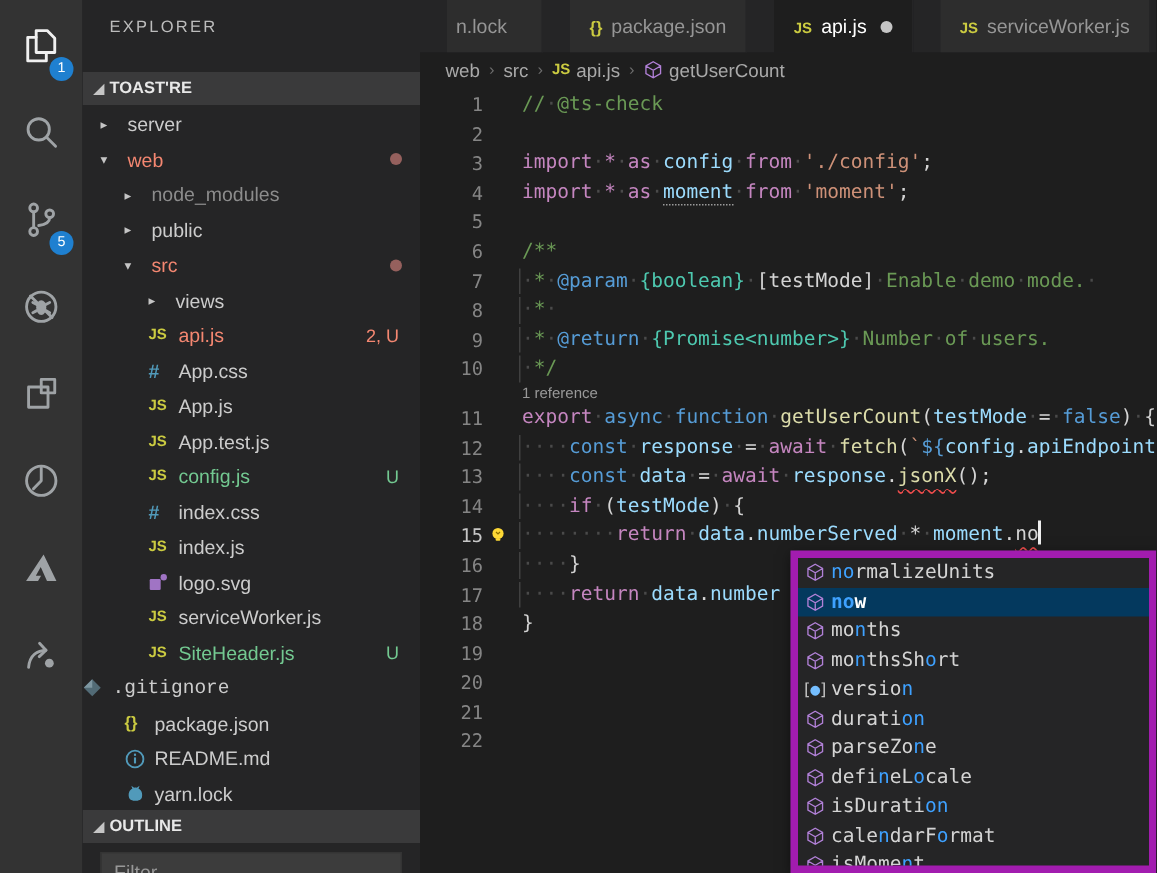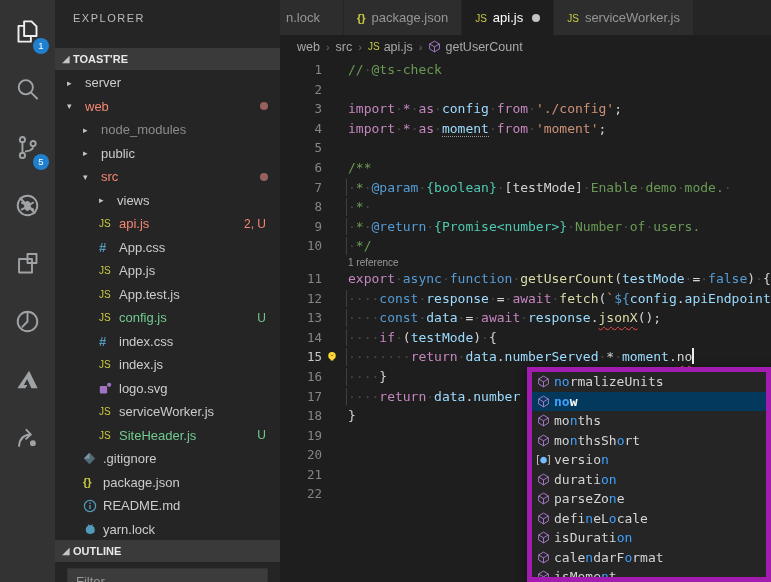--- a/index.html
+++ b/index.html
@@ -44,27 +44,27 @@
   .filter-input { display:block; width:201px; margin:6px auto 0; height:26px;
                   background:#3c3c3c; border:1px solid #343434; color:#cccccc;
                   font-size:13px; padding:0 8px; outline:none; }
   .filter-input::placeholder { color:#989898; }
 
   
   .editor-group { flex:1; position:relative; background:#1e1e1e; overflow:hidden; }
   .tabbar { height:35px; background:#252526; display:flex; overflow:hidden; }
   .tab { display:flex; align-items:center; padding:0 13px; font-size:13px;
          color:#969696; background:#2d2d2d; border-right:1px solid #252526;
-         cursor:pointer; white-space:nowrap; }
+         cursor:pointer; white-space:nowrap;margin-left:18px; }
   .tab.active { background:#1e1e1e; color:#ffffff; }
   .tab.partial { width:64px; padding:0 6px; overflow:hidden; }
   .tab .ficon { margin-right:6px; }
   .dirty-dot { width:8px; height:8px; border-radius:50%; background:#c5c5c5; margin-left:9px; }
 
-  .ficon-js { color:#cbcb41; font-weight:normal; font-size:10px; letter-spacing:0; }
+  .ficon-js { color:#cbcb41; font-weight:bold; font-size:10px; letter-spacing:0; }
   .ficon-braces { color:#cbcb41; font-weight:bold; font-size:11px; }
   .ficon-hash { color:#519aba; font-weight:bold; font-size:13px; }
 
   .breadcrumbs { height:23px; display:flex; align-items:center; padding-left:17px;
                  font-size:12.5px; color:#a9a9a9; background:#1e1e1e; }
   .bc-item { display:flex; align-items:center; cursor:pointer; }
   .bc-sep { color:#6e6e6e; margin:0 6px; font-size:11px; }
   .bc-item .ficon { margin-right:4px; display:flex; align-items:center; }
 
   
@@ -256,21 +256,21 @@
           </span>
           <span class="tlabel">serviceWorker.js</span>
         </div>
         <div class="trow" style="padding-left: 44px;">
           <span class="ficon">
             <span class="ficon-js">JS</span>
           </span>
           <span class="tlabel c-green">SiteHeader.js</span>
           <span class="tbadge c-green">U</span>
         </div>
-        <div class="trow" style="padding-left: 28px;">
+        <div class="trow" style=" font-family: Liberation Mono, monospace;">
           <span class="ficon">
             <svg width="13" height="13" viewBox="0 0 16 16">
               <path d="M8 1 15 8 8 15 1 8Z" fill="#526b76"></path>
               <path d="M8 1 1 8 8 8Z" fill="#7e97a2"></path>
             </svg>
           </span>
           <span class="tlabel">.gitignore</span>
         </div>
         <div class="trow" style="padding-left: 28px;">
           <span class="ficon">

